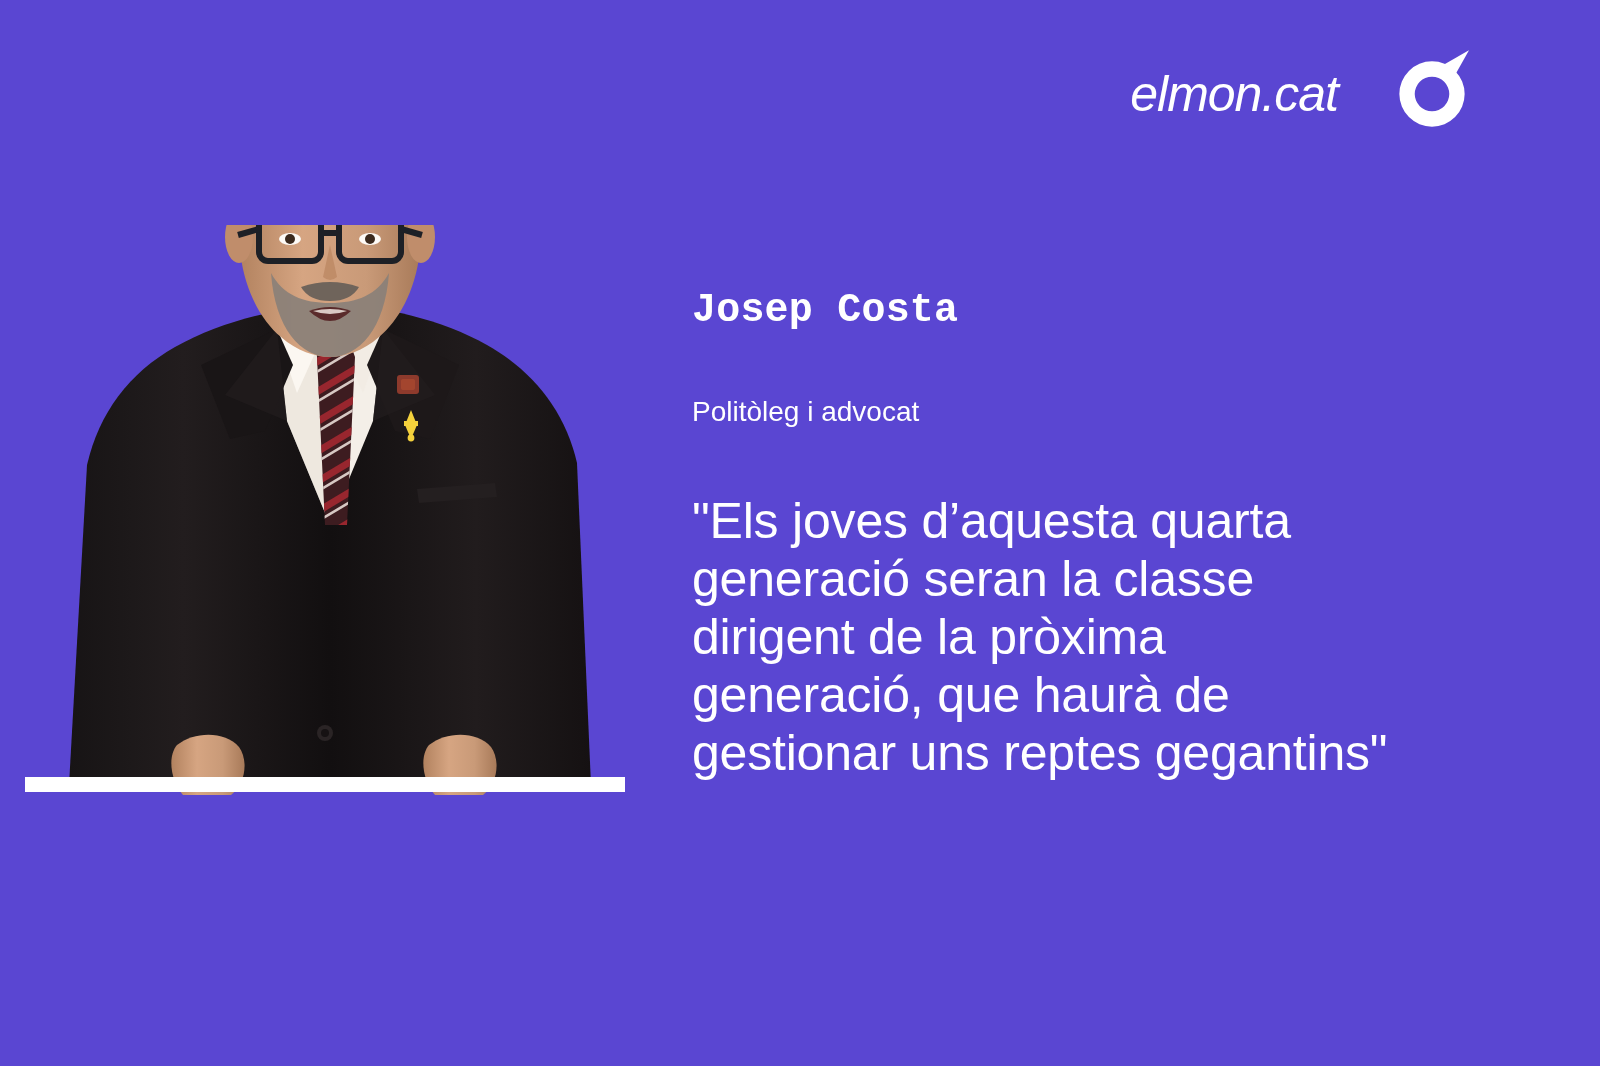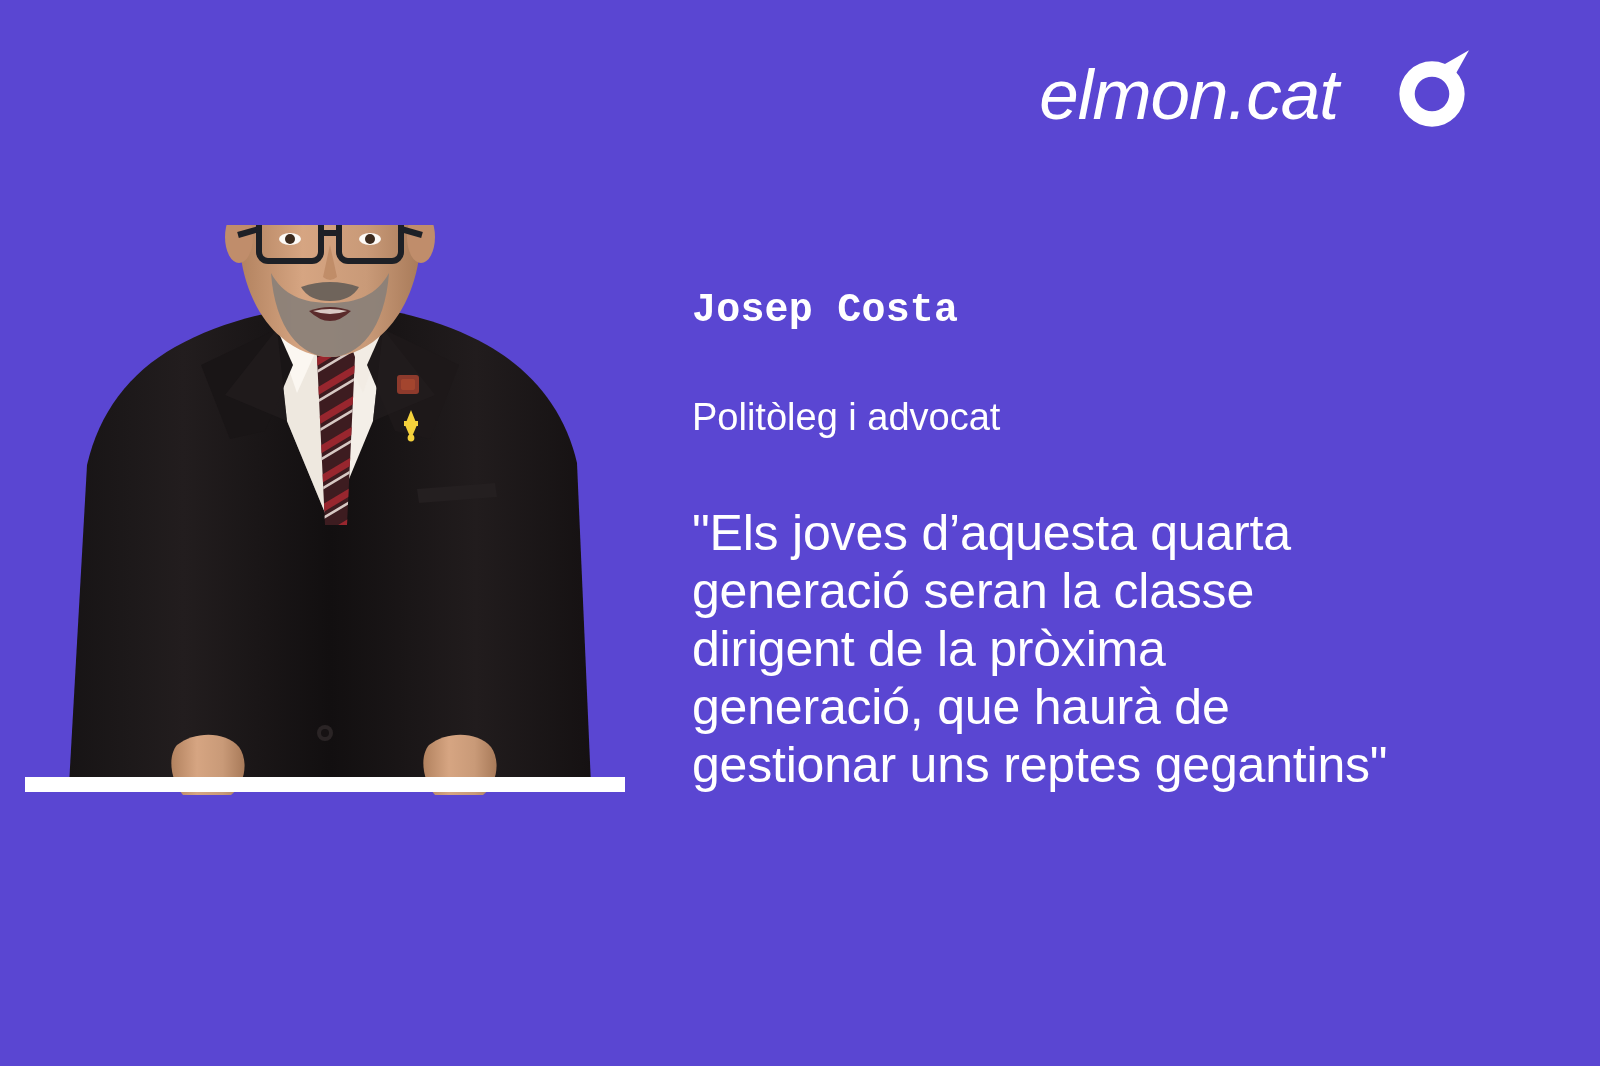--- a/index.html
+++ b/index.html
@@ -26,21 +26,21 @@
     top: 46px;
     right: 120px;
     display: flex;
     align-items: center;
     gap: 46px;
   }
   .brand-wordmark {
     font-family: "Liberation Sans", "DejaVu Sans", sans-serif;
     font-style: italic;
     font-weight: 300;
-    font-size: 71px;
+    font-size: 50px;
     line-height: 1;
     letter-spacing: -1px;
     color: #ffffff;
     white-space: nowrap;
   }
   .brand-mark {
     width: 96px;
     height: 96px;
     display: block;
     flex: 0 0 auto;
@@ -82,21 +82,21 @@
   .person-name {
     font-size: 40px;
     font-weight: bold;
     color: #ffffff;
     line-height: 1.15;
     letter-spacing: 0.2px;
     margin: 0;
     font-family: Liberation Mono, monospace;
   }
   .person-role {
-    font-size: 38px;
+    font-size: 28px;
     font-weight: 400;
     color: #ffffff;
     line-height: 1.15;
     margin: 62px 0 0 0;
   }
   .quote {
     font-size: 50px;
     font-weight: 400;
     color: #ffffff;
     line-height: 58px;

